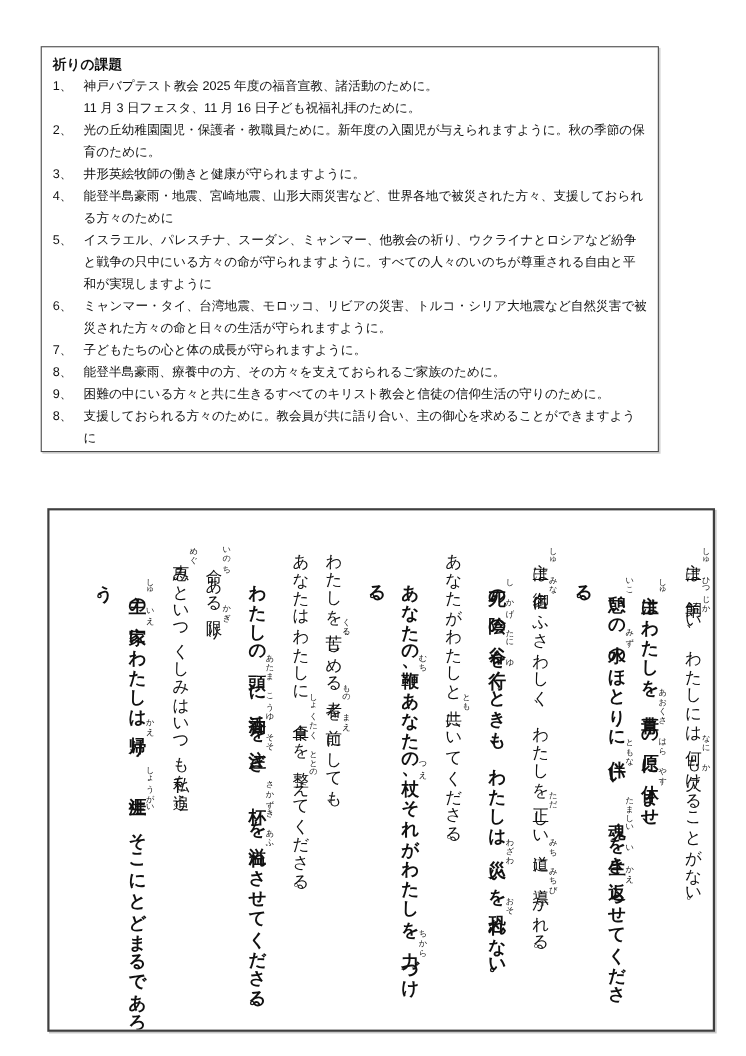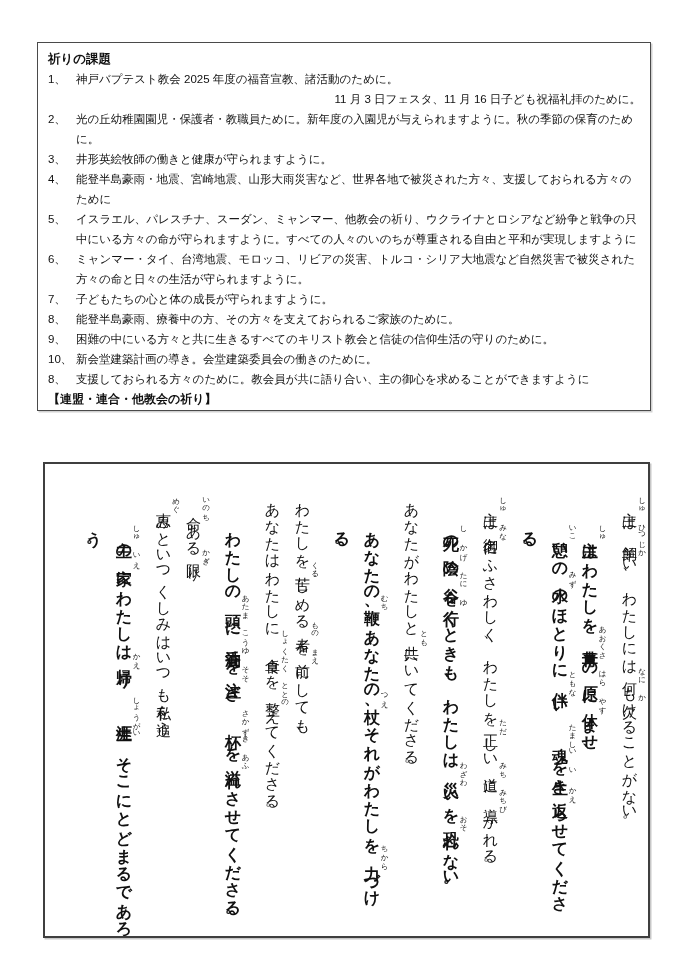--- a/index.html
+++ b/index.html
@@ -4,30 +4,30 @@
 <style>
   html,body{margin:0;padding:0;}
   body{
     width:678px;height:960px;background:#ffffff;position:relative;
     font-family:"Liberation Sans","DejaVu Sans",sans-serif;
     color:#111111;overflow:hidden;
     -webkit-font-smoothing:antialiased;
   }
   
   .prayer-box{
-    position:absolute;left:37px;top:42px;width:614px;height:369px;
+    position:absolute;left:37px;top:42px;width:562px;height:369px;
     box-sizing:border-box;border:1.5px solid #4a4a4a;
     box-shadow:1.5px 1.5px 0 rgba(0,0,0,0.18);
     padding:6px 9px 0 10px;overflow:hidden;background:#fff;
   }
   .prayer-title{font-weight:bold;font-size:12.5px;line-height:20px;}
   .p-row{display:flex;font-size:11.5px;line-height:20px;}
   .p-num{flex:0 0 28px;}
   .p-txt{flex:1;}
-  .p-sub{text-align:right;}
+  .p-sub{}
   .fed-heading{font-weight:bold;font-size:12px;line-height:20px;}
   
   .psalm-box{
     position:absolute;left:43px;top:462px;width:607px;height:476px;
     box-sizing:border-box;border:2px solid #3f3f3f;
     box-shadow:1.5px 1.5px 0 rgba(0,0,0,0.22);
     background:#fff;overflow:hidden;
   }
   .psalm-inner{
     writing-mode:vertical-rl;text-orientation:mixed;
@@ -77,24 +77,20 @@
       </div>
       <div class="p-row">
         <span class="p-num">8、</span>
         <span class="p-txt">能登半島豪雨、療養中の方、その方々を支えておられるご家族のために。</span>
       </div>
       <div class="p-row">
         <span class="p-num">9、</span>
         <span class="p-txt">困難の中にいる方々と共に生きるすべてのキリスト教会と信徒の信仰生活の守りのために。</span>
       </div>
       <div class="p-row">
-        <span class="p-num">10、</span>
-        <span class="p-txt">新会堂建築計画の導き。会堂建築委員会の働きのために。</span>
-      </div>
-      <div class="p-row">
         <span class="p-num">8、</span>
         <span class="p-txt">支援しておられる方々のために。教会員が共に語り合い、主の御心を求めることができますように</span>
       </div>
     </div>
   <div class="fed-heading">【連盟・連合・他教会の祈り】</div>
 
 </section>
 
 <section class="psalm-box">
   <div class="psalm-inner" id="psalm-inner">

